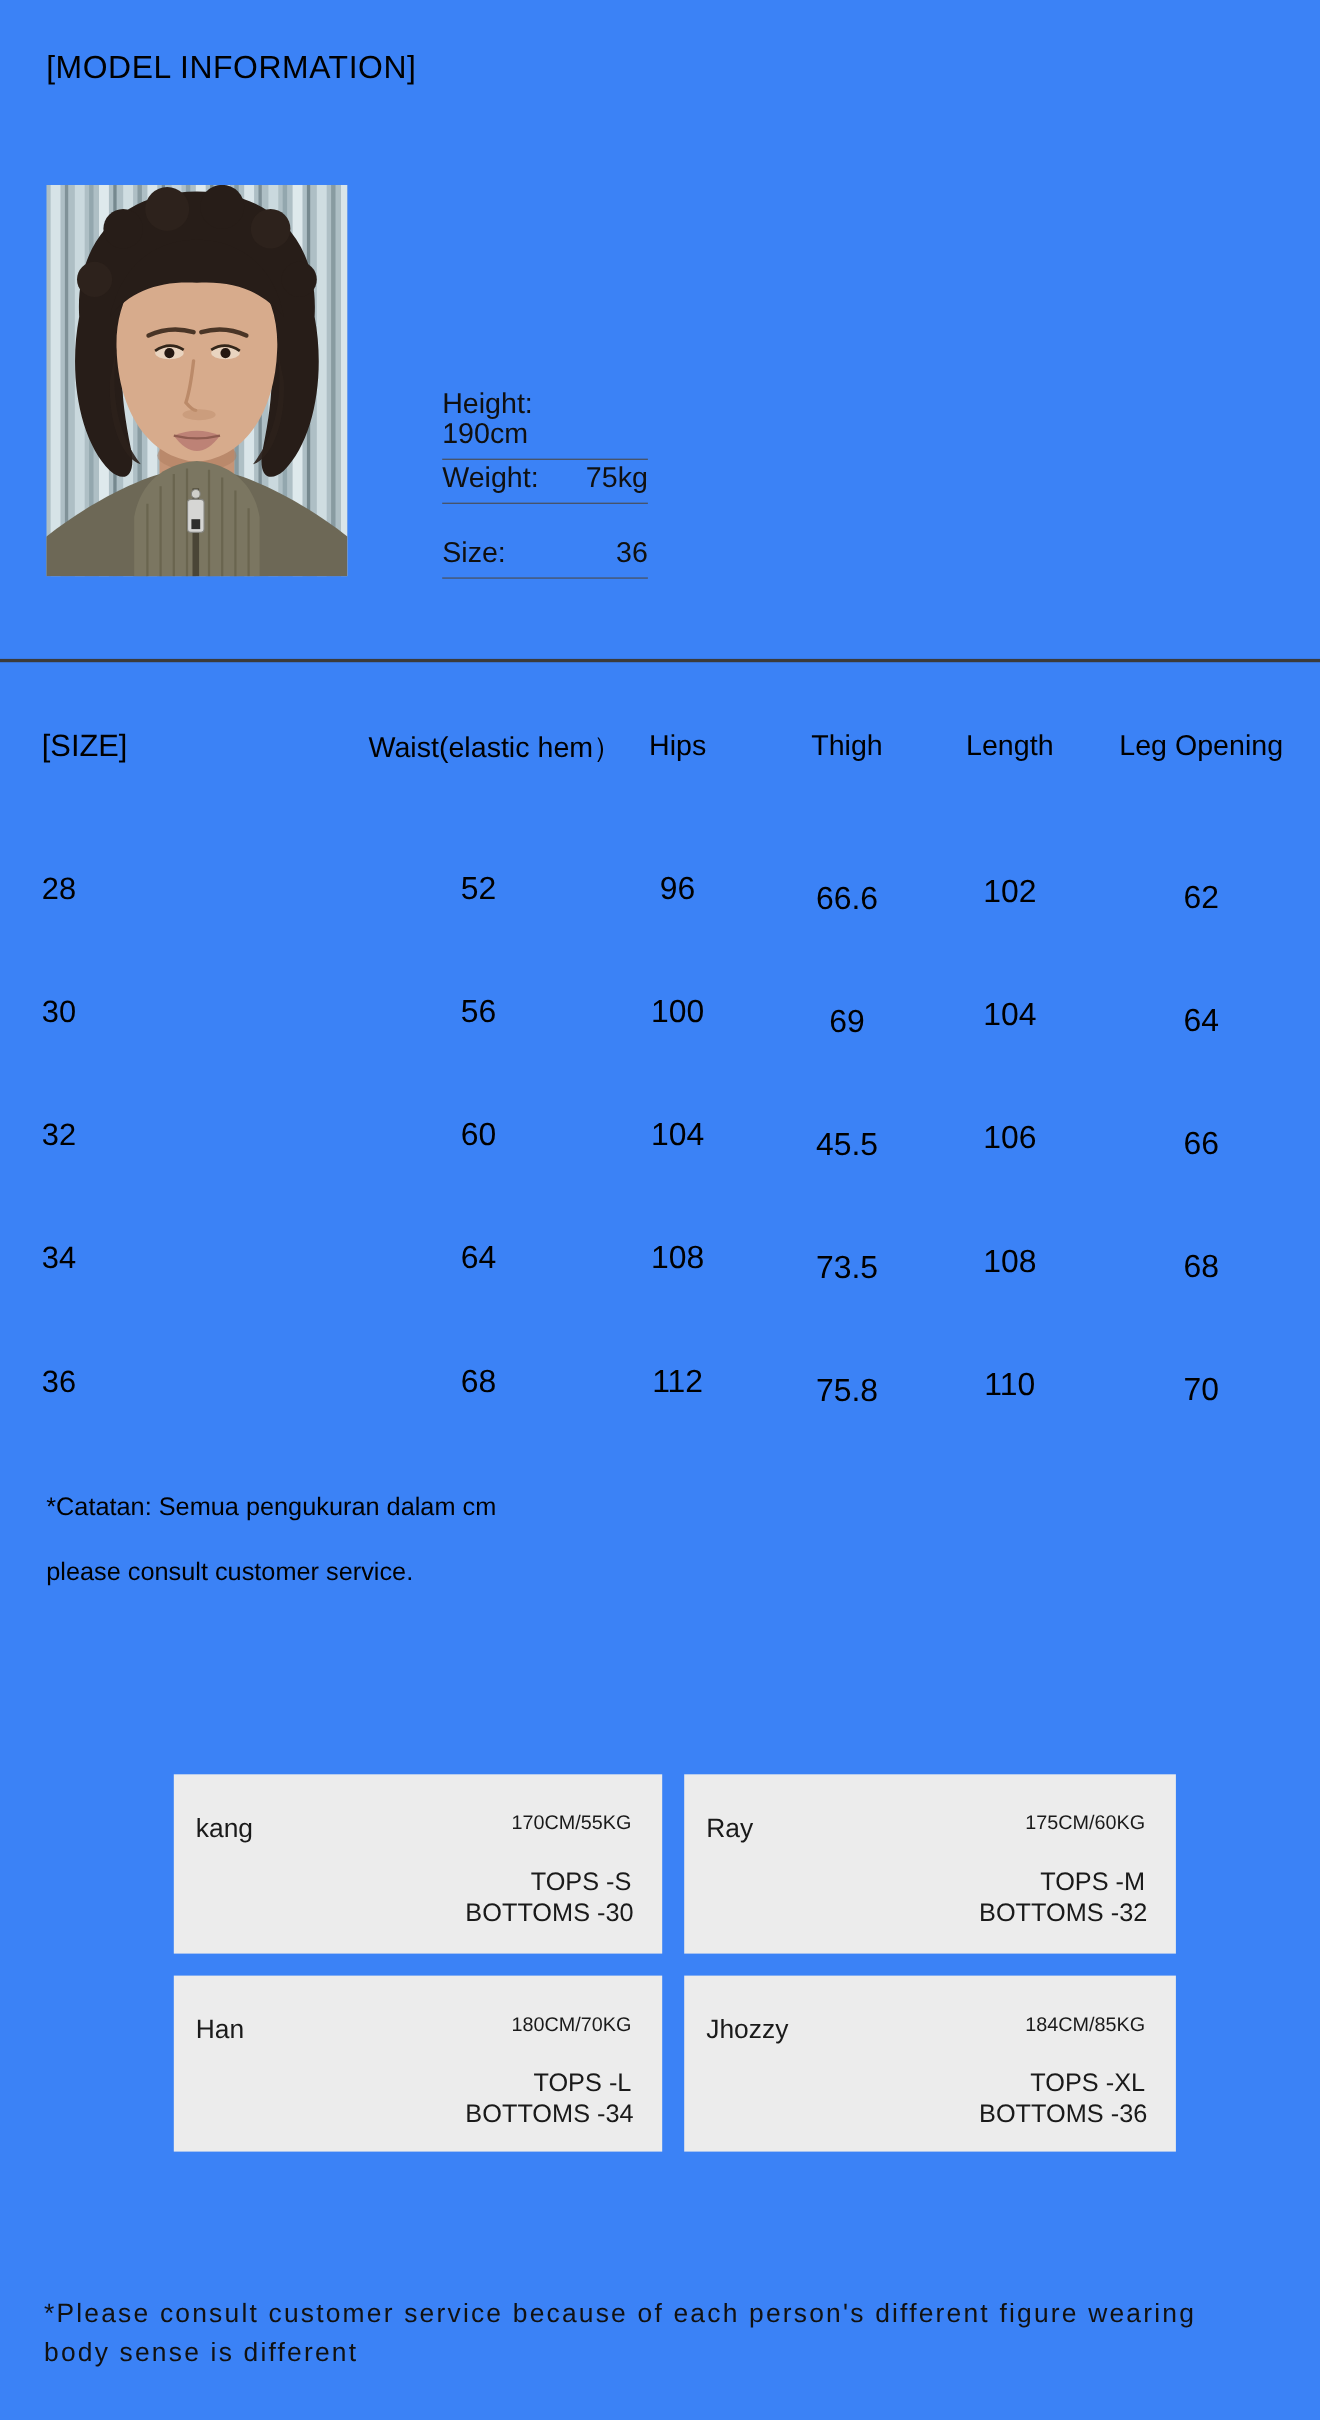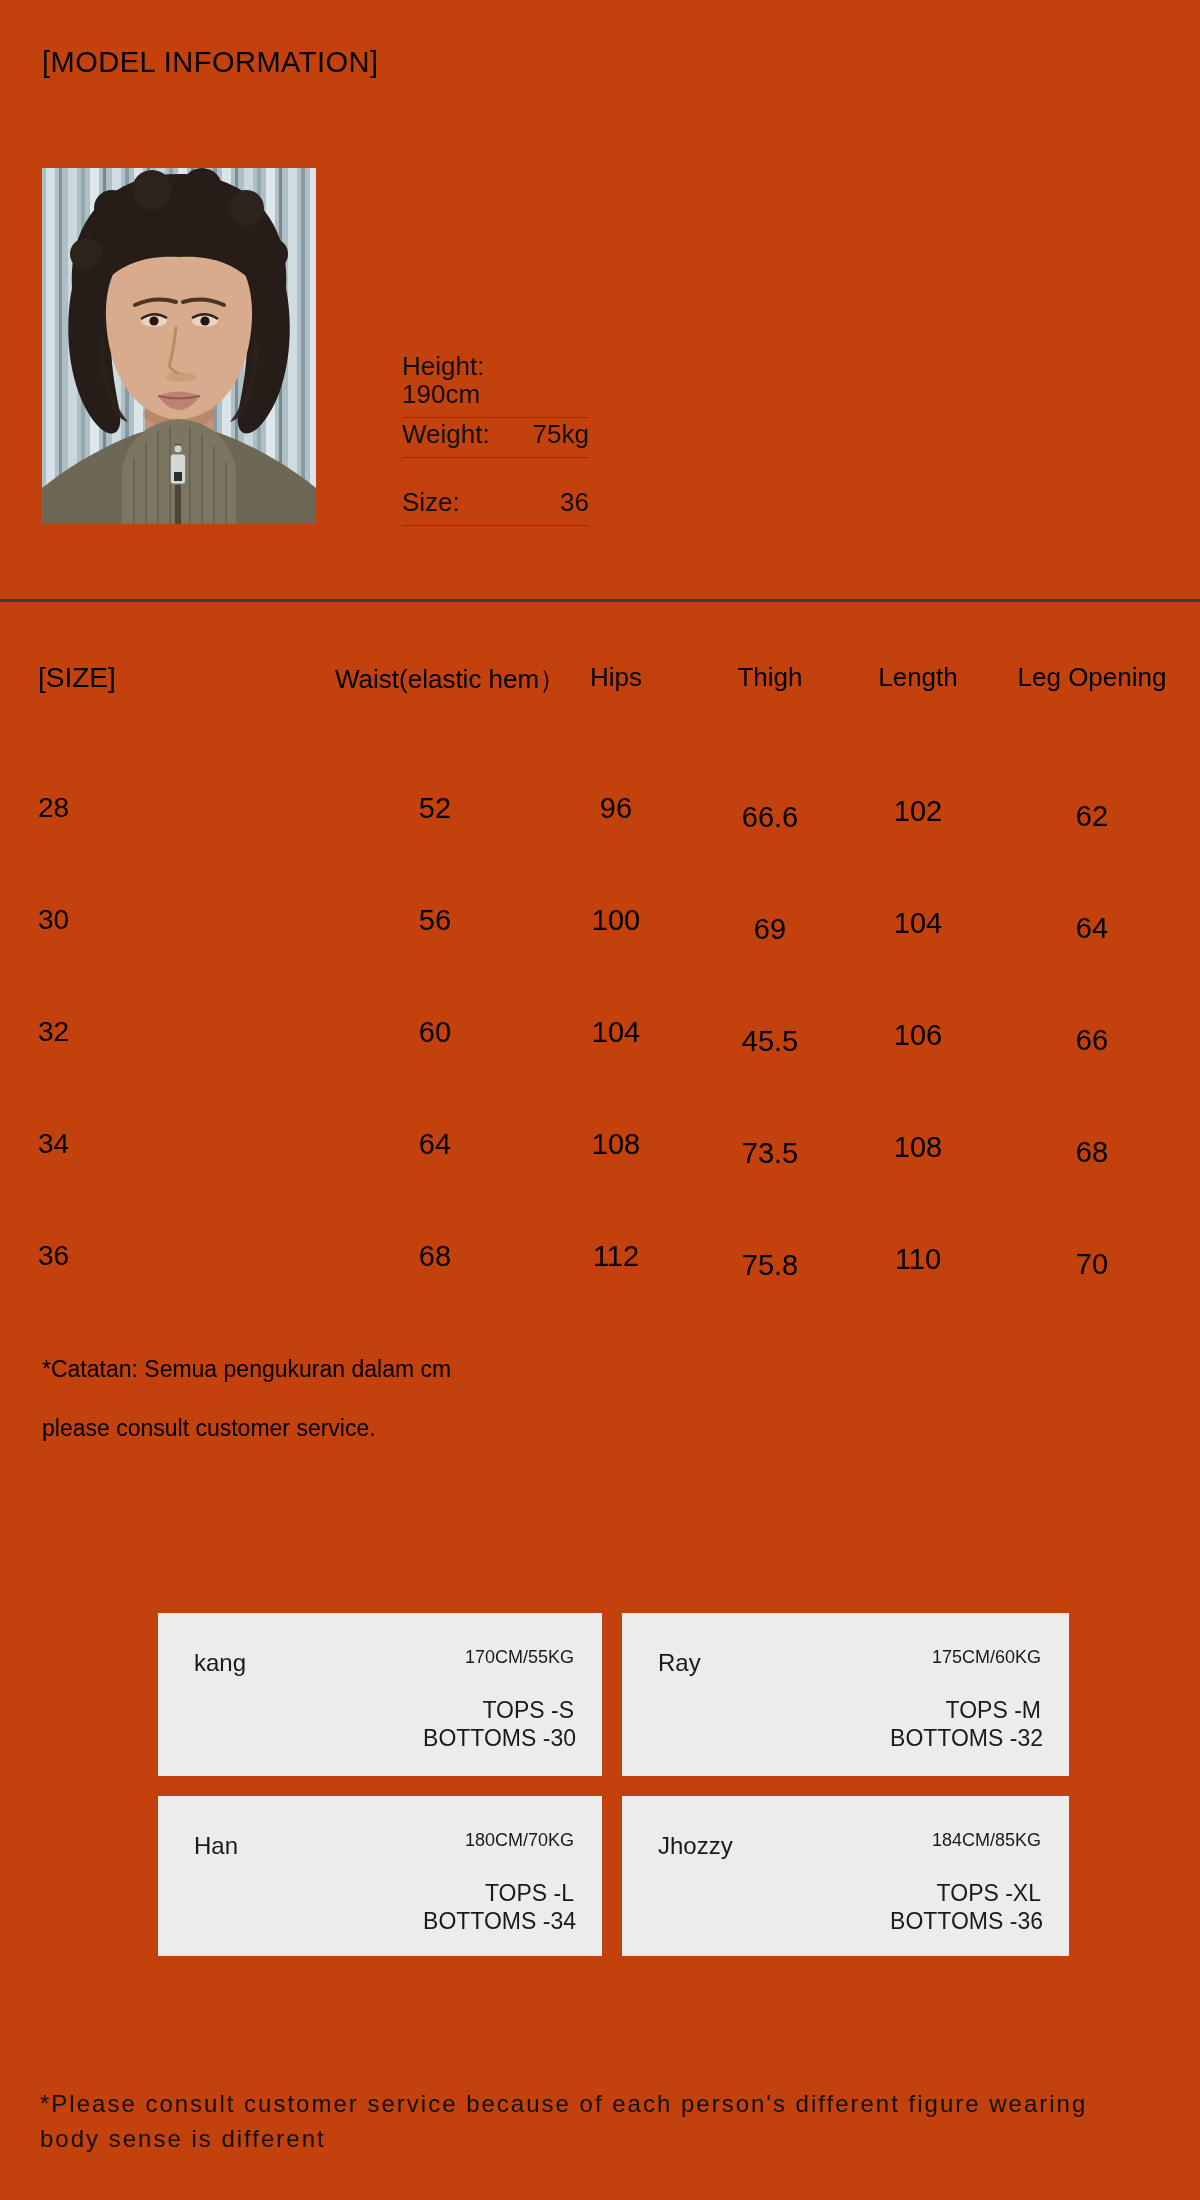--- a/index.html
+++ b/index.html
@@ -1,17 +1,17 @@
 <!DOCTYPE html>
 <html><head>
 <meta charset="utf-8">
 <style>
   html,body{margin:0;padding:0;background:#ffffff;}
   .page{
-    position:relative;width:1200px;height:2200px;background:#c2410c;
+    position:relative;width:1200px;height:2200px;background:#3b82f6;
     font-family:"Liberation Sans", sans-serif;color:#121212;overflow:hidden;
   }
   .abs{position:absolute;}
   
   .title{left:42px;top:46px;font-size:29px;letter-spacing:0.5px;color:#000;}
   
   .photo{left:42px;top:168px;width:274px;height:356px;overflow:hidden;}
   .photo svg{display:block;width:100%;height:100%;}
   
   .info-row{
@@ -46,21 +46,21 @@
   .note.n1{top:1355px;}
   .note.n2{top:1385px;}
   .note.n3{top:1414px;}
   
   .cards{
     left:158px;top:1613px;width:911px;
     display:grid;grid-template-columns:444px 447px;grid-template-rows:163px 160px;
     column-gap:20px;row-gap:20px;
   }
   .card{position:relative;background:#ececec;}
-  .card .name{position:absolute;left:36px;top:36px;font-size:24px;color:#1a1a1a;}
+  .card .name{position:absolute;left:20px;top:36px;font-size:24px;color:#1a1a1a;}
   .card .stats{position:absolute;right:28px;top:34px;font-size:18px;color:#1a1a1a;}
   .card .tops{position:absolute;right:28px;top:84px;font-size:23px;color:#1a1a1a;}
   .card .bottoms{position:absolute;right:26px;top:112px;font-size:23px;color:#1a1a1a;}
   
   .footer-line{left:40px;width:1150px;font-size:24px;letter-spacing:2px;color:#111;}
   .footer-line.f1{top:2090px;}
   .footer-line.f2{top:2125px;}
 </style>
 </head>
 <body>

